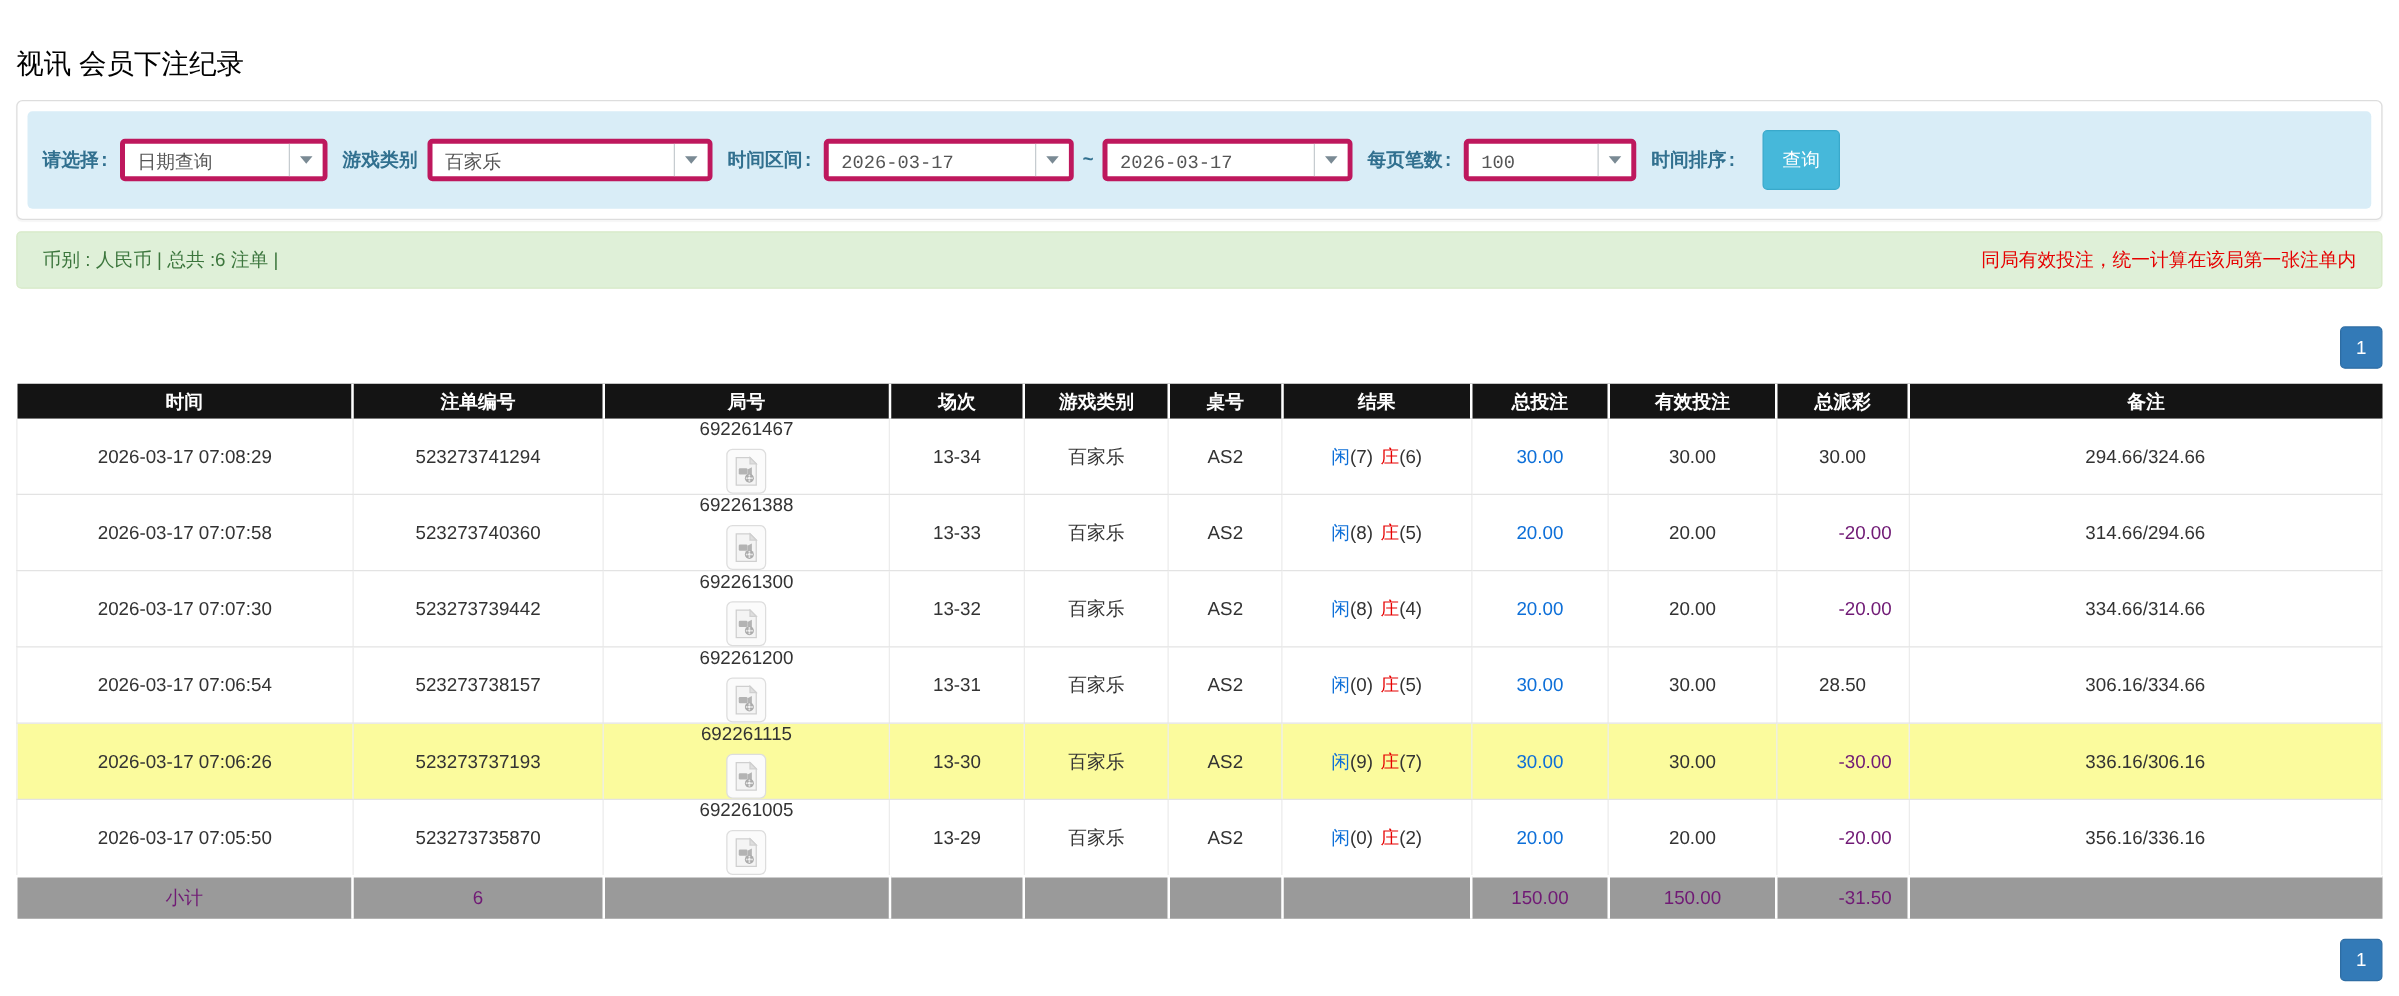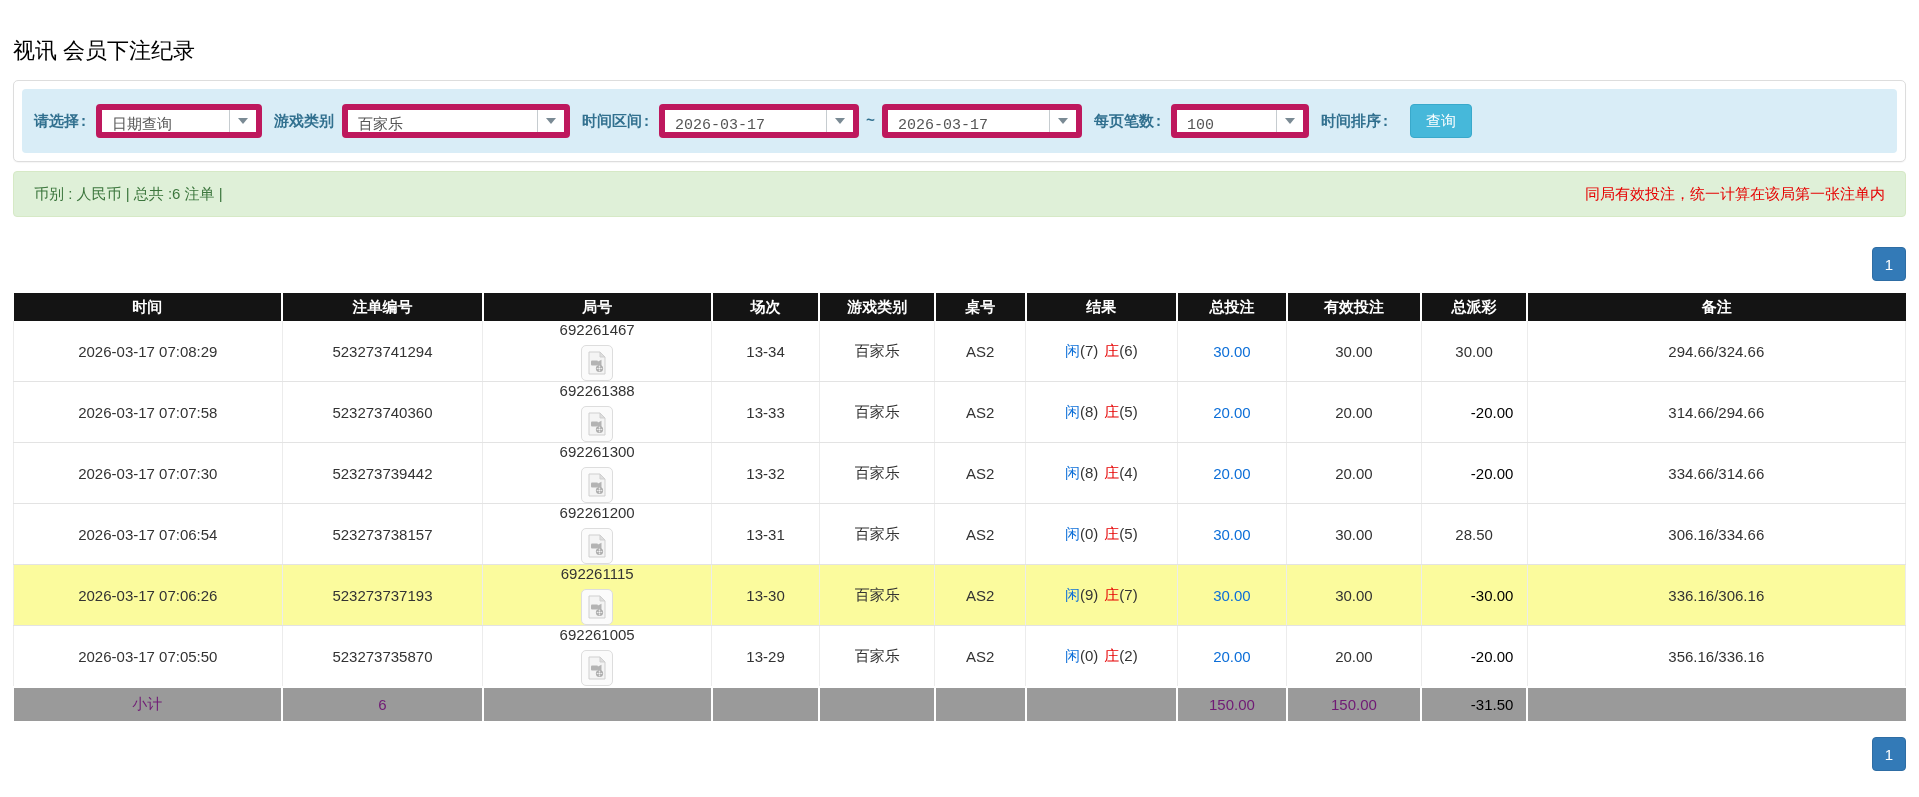--- a/index.html
+++ b/index.html
@@ -8,31 +8,31 @@
   .page { width:1919px; padding:12px 13px 20px; }
 
   .page-title { font-size:22px; font-weight:400; margin:24px 0 14px; color:#000000; }
 
   
   .filter-panel { border:1px solid #ddd; border-radius:5px; padding:8px; background:#fff;
                   box-shadow:0 1px 1px rgba(0,0,0,.04);font-family:Liberation Mono, monospace; }
   .filter-bar { background:#d9edf7; border-radius:4px; padding:15px 10px; display:flex; align-items:center; }
   .f-label { font-weight:bold; color:#31708f; font-size:15px; margin:0 8px 0 12px; white-space:nowrap; }
   .tilde { margin:0 7px; color:#31708f; font-weight:bold; font-size:15px; }
-  .select { display:inline-flex; height:34px; background:#fff; border:6px solid #be185d; border-radius:4px;
+  .select { display:inline-flex; height:34px; background:#fff; border:4px solid #be185d; border-radius:4px;
             overflow:hidden; align-items:stretch; cursor:pointer; }
   .select .val { padding:0 10px; line-height:32px; font-size:15px; color:#555; flex:1; white-space:nowrap;
                  overflow:hidden; }
   .select .caret { width:27px; border-left:1px solid #c6ccd0; display:flex; align-items:center;
                    justify-content:center; background:#fff; }
   .caret-tri { width:0; height:0; border-left:5px solid transparent; border-right:5px solid transparent;
                border-top:6px solid #7a8a94; }
   .w-sel  { width:166px; } .w-game { width:228px; } .w-date { width:200px; }
   .w-pp   { width:138px; } .w-sort { width:210px; }
-  .search-btn { height:34px; padding:0 15px; margin-left:12px; background:#46b8da; border:1px solid #39a9cb;
+  .search-btn { height:48px; padding:0 15px; margin-left:12px; background:#46b8da; border:1px solid #39a9cb;
                 color:#fff; font-size:15px; border-radius:4px; cursor:pointer; font-family:inherit; }
 
   
   .summary { margin-top:9px; background:#dff0d8; border:1px solid #d6e9c6; border-radius:4px; height:46px;
              display:flex; align-items:center; justify-content:space-between; padding:0 20px; font-size:15px; }
   .summary-left  { color:#3c763d; }
   .summary-right { color:#e60000; }
 
   
   .pager { display:flex; justify-content:flex-end; margin:30px 0 12px; }
@@ -48,21 +48,21 @@
   thead th:last-child { border-right:none; }
   tbody td { height:53px; text-align:center; border-bottom:1px solid #e3e3e3; border-right:1px solid #ececec;
              background:#fff; color:#333; padding:0 4px; }
   tbody td:first-child { border-left:1px solid #ececec; }
   tbody td:last-child  { border-right:1px solid #ececec; }
   tbody tr.highlight td { background:#fbfb9d; }
   tfoot td { background:#9a9a9a; color:#701a75; height:34px; text-align:center; border-right:2px solid #fff;
              border-top:2px solid #fff; padding:0 4px; }
   tfoot td:last-child { border-right:none; }
   .bet    { color:#0d6fd8; }
-  .neg    { color:#000000;padding-left:40px; }
+  .neg    { color:#701a75;padding-left:40px; }
   .player { color:#0d6fd8; }
   .banker { color:#e60000; margin-left:6px; }
   .pts    { color:#333; }
   .round-cell { display:flex; align-items:center; justify-content:space-between; gap:7px;flex-direction:column; }
   .video-btn { display:inline-flex; align-items:center; justify-content:center; border:1px solid #ddd;
                background:#fbfbfb; border-radius:5px; width:32px; height:36px; cursor:pointer; }
 </style>
 </head>
 <body>
 

